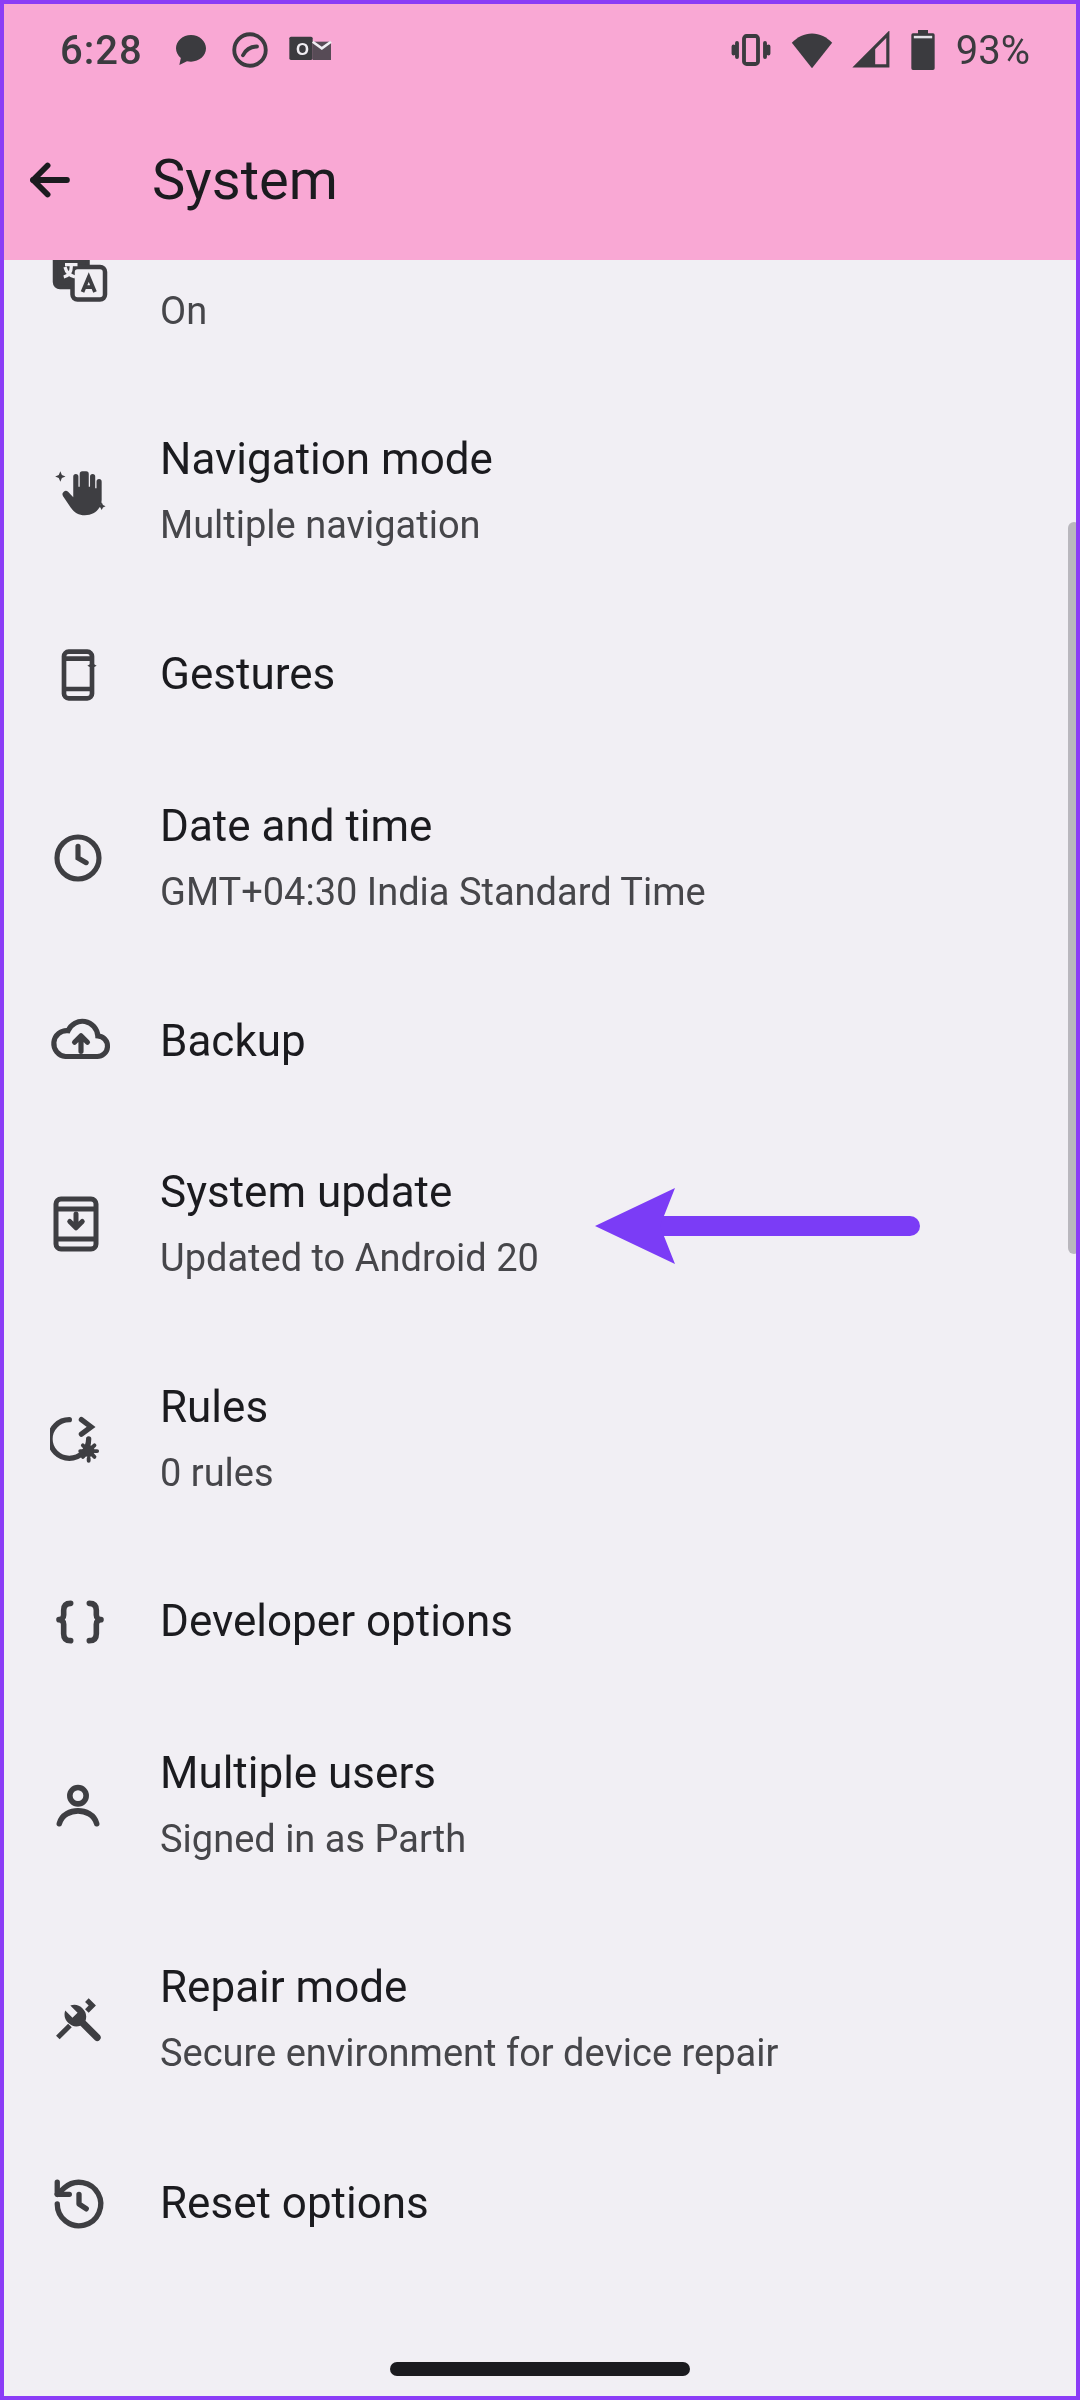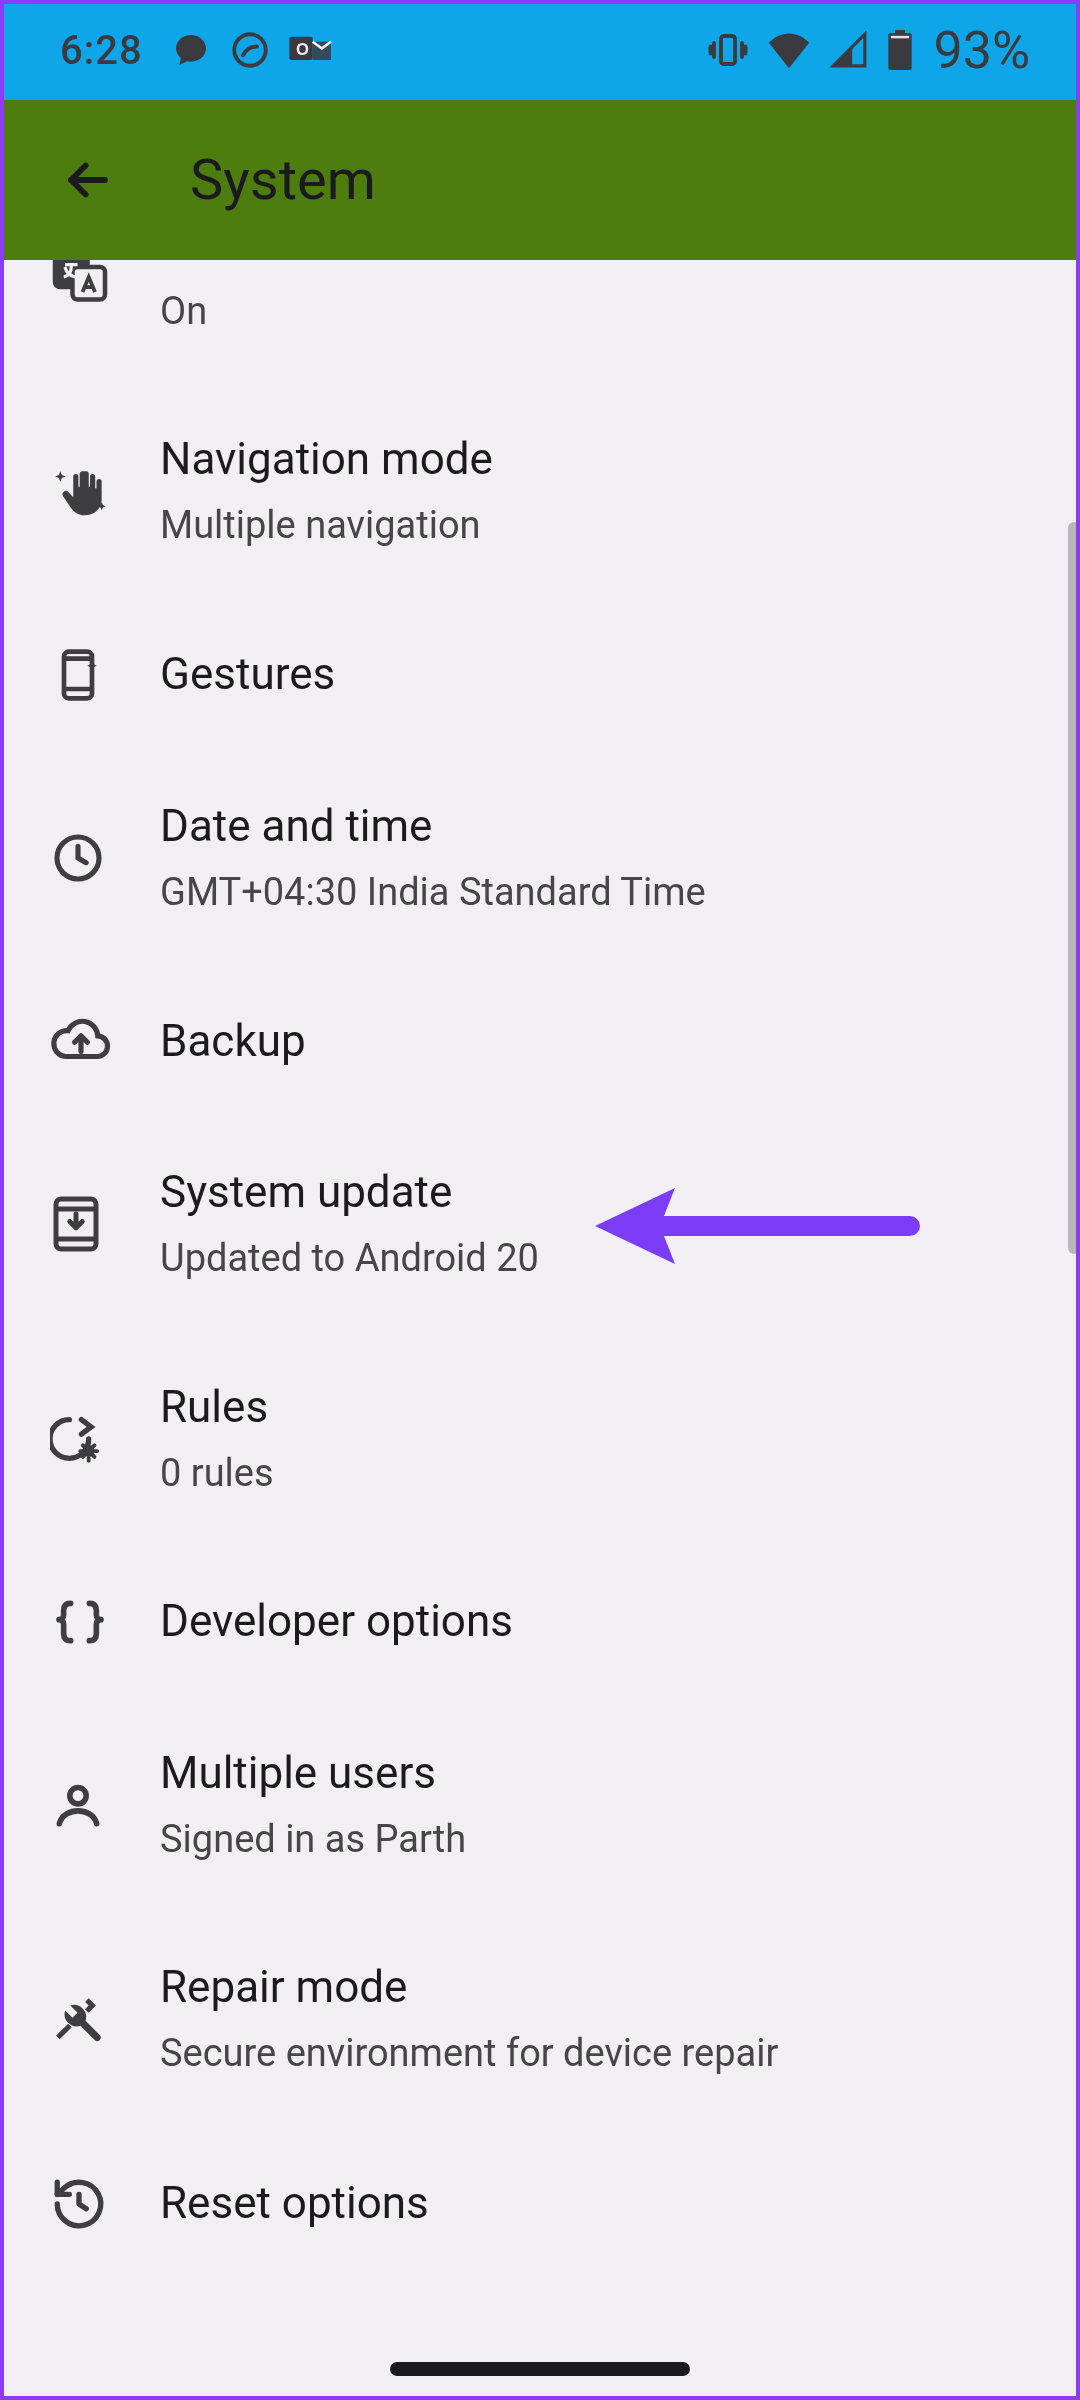--- a/index.html
+++ b/index.html
@@ -21,35 +21,34 @@
 
   
   .statusbar {
     height: 100px;
     display: flex;
     align-items: center;
     justify-content: space-between;
     padding: 0 50px 0 60px;
     font-size: 40px;
     color: #3b3b3f;
-    background: #0ea5e9;
+    background: #f9a8d4;
   }
   .statusbar .left, .statusbar .right { display: flex; align-items: center; gap: 18px; }
   .statusbar .time { font-weight: 500; letter-spacing: 1px; margin-right: 10px;}
   .statusbar .ic { display: inline-flex; align-items: center; justify-content: center; }
   .statusbar svg { display: block; }
-  .statusbar .battery-pct { font-size: 52px; margin-left: 2px;}
+  .statusbar .battery-pct { font-size: 40px; margin-left: 2px;}
 
   
   .appbar {
     height: 160px;
     display: flex;
     align-items: center;
-    padding-left: 38px;
-    background: #4d7c0f;
+    background: #f9a8d4;
     border-bottom: 1px solid transparent;
   }
   .back-btn {
     width: 100px; height: 100px;
     display: flex; align-items: center; justify-content: center;
     border: none; background: transparent; cursor: pointer;
   }
   .appbar-title {
     font-size: 56px;
     font-weight: 400;

